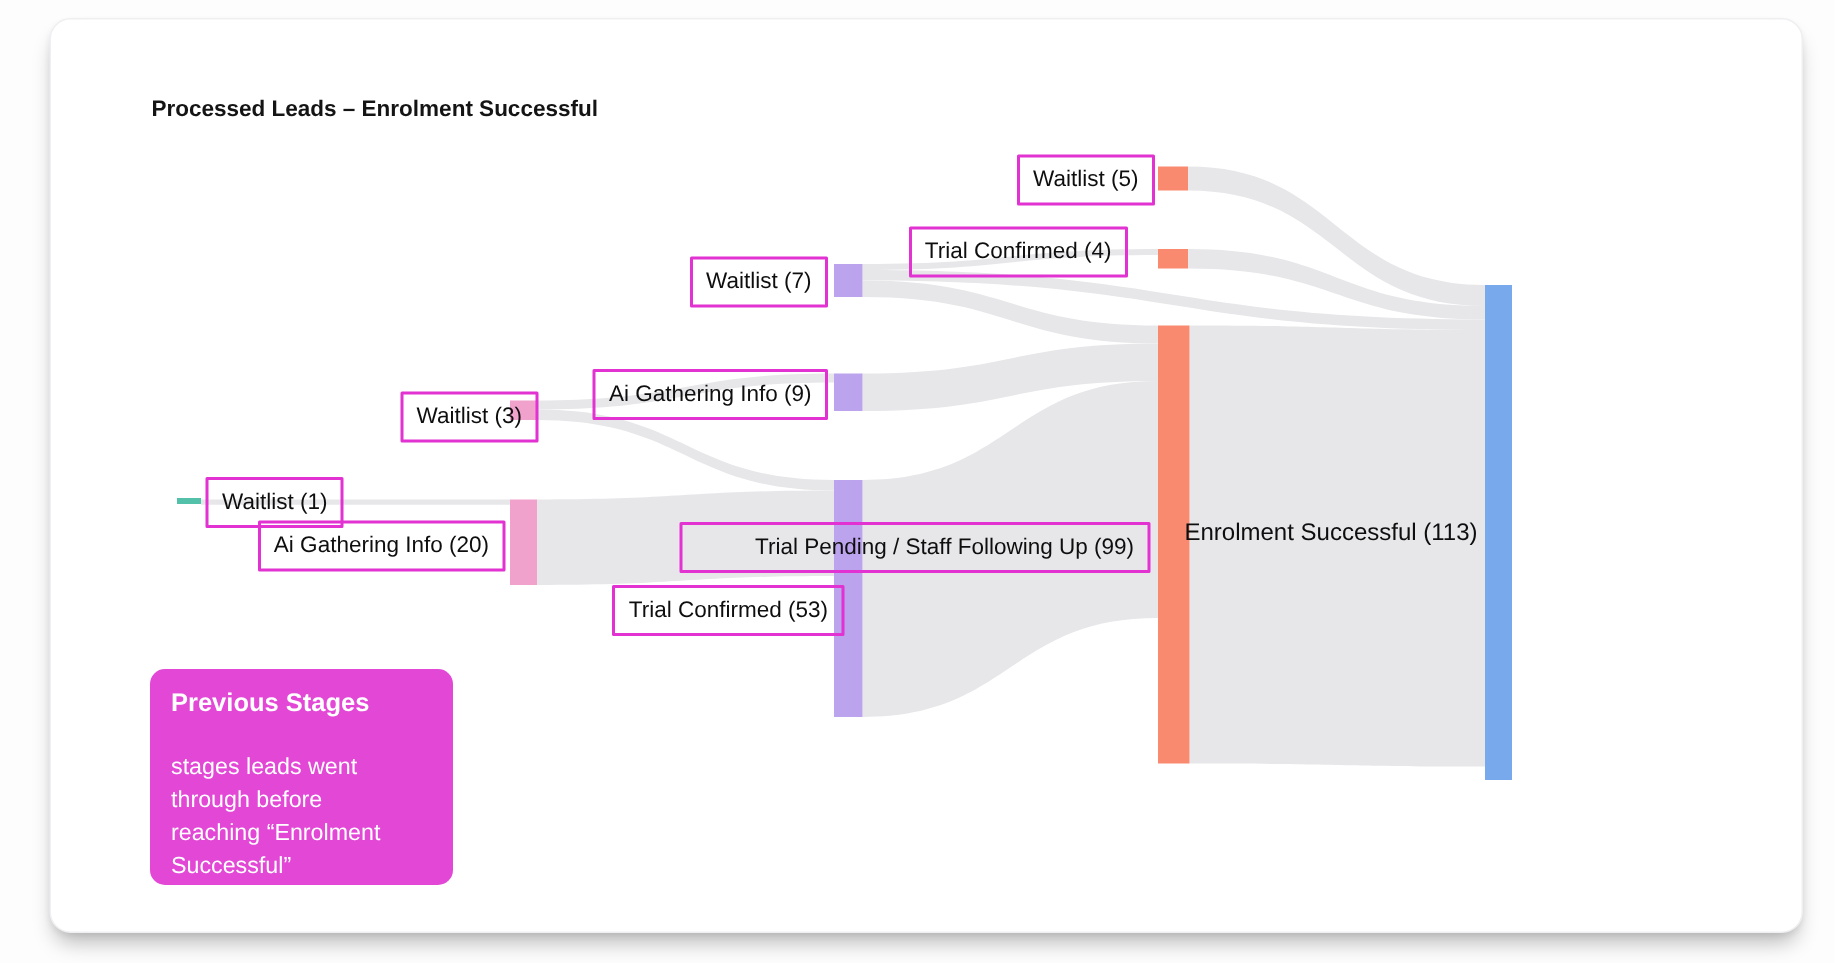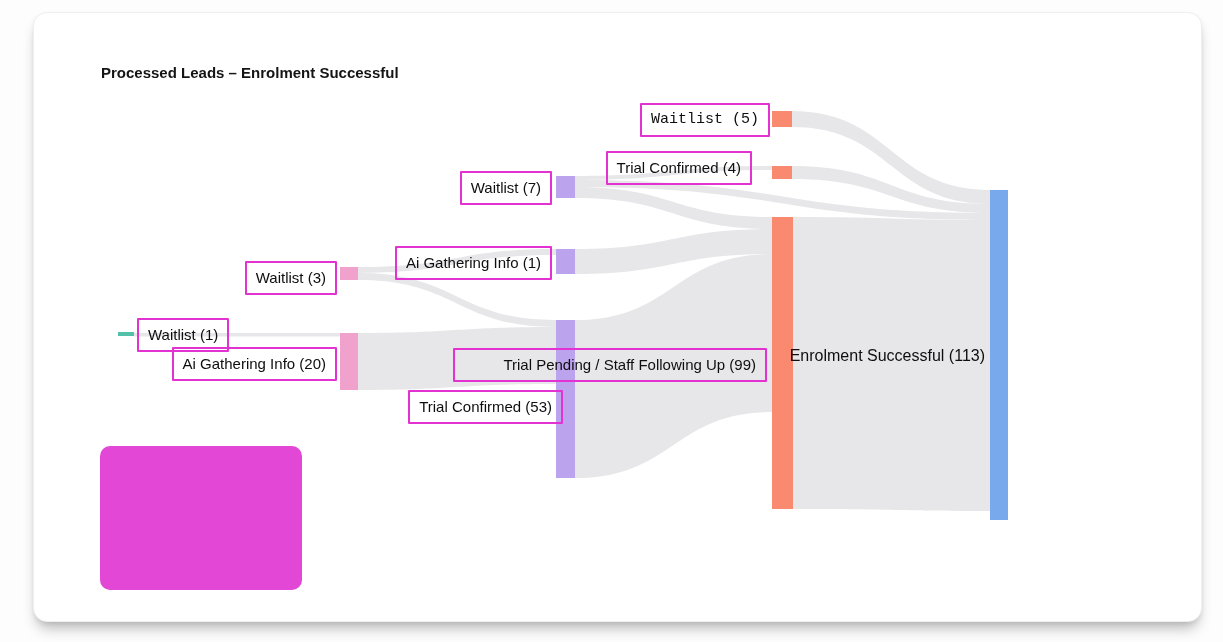--- a/index.html
+++ b/index.html
@@ -70,25 +70,27 @@
     <rect x="556" y="249" width="19" height="25" fill="#BBA3ED"></rect>
     <rect x="556" y="320" width="19" height="158" fill="#BBA3ED"></rect>
     <rect x="772" y="111" width="20" height="16" fill="#F98A70"></rect>
     <rect x="772" y="166" width="20" height="13" fill="#F98A70"></rect>
     <rect x="772" y="217" width="21" height="292" fill="#F98A70"></rect>
     <rect x="990" y="190" width="18" height="330" fill="#78A9EC"></rect>
   </svg>
 
 <div id="labels">
     <div class="node-label" style="top: 318px; left: 137px; border-color: rgb(226, 51, 210);">Waitlist (1)</div>
-    <div class="node-label" style="top: 261px; right: 886px; border-color: rgb(226, 51, 210);">Waitlist (3)</div>
+    <div class="node-label" style="top: 261px; right: 864px; border-color: rgb(226, 51, 210);">Waitlist (3)</div>
     <div class="node-label" style="top: 347px; right: 886px; border-color: rgb(226, 51, 210);">Ai Gathering Info (20)</div>
     <div class="node-label" style="top: 171px; right: 671px; border-color: rgb(226, 51, 210);">Waitlist (7)</div>
-    <div class="node-label" style="top: 246px; right: 671px; border-color: rgb(226, 51, 210);">Ai Gathering Info (1)</div>
+    <div class="node-label" style="top: 246px; right: 671px; border-color: rgb(226, 51, 210);">Ai Gathering Info (9)</div>
     <div class="node-label" style="top: 390px; right: 660px; border-color: rgb(226, 51, 210);">Trial Confirmed (53)</div>
-    <div class="node-label" style="top: 103px; right: 453px; border-color: rgb(226, 51, 210); font-family: Liberation Mono, monospace;">Waitlist (5)</div>
+    <div class="node-label" style="top: 103px; right: 453px; border-color: rgb(226, 51, 210);">Waitlist (5)</div>
     <div class="node-label" style="top: 151px; right: 471px; border-color: rgb(226, 51, 210);">Trial Confirmed (4)</div>
     <div class="node-label" style="top: 348px; right: 456px; border-color: rgb(226, 51, 210); padding-left: 48px;">Trial Pending / Staff Following Up (99)</div>
     <div class="node-label plain" style="top: 345px; right: 238px; border-color: rgb(226, 51, 210); margin-left: 16px;">Enrolment Successful (113)</div>
   </div>
 
 <div class="annotation" style="background: rgb(226, 71, 214); color: rgb(255, 255, 255);">
+  <div class="ann-title">Previous Stages</div>
+  <div class="ann-body">stages leads went through before reaching “Enrolment Successful”</div>
 </div>
 
 </body></html>

